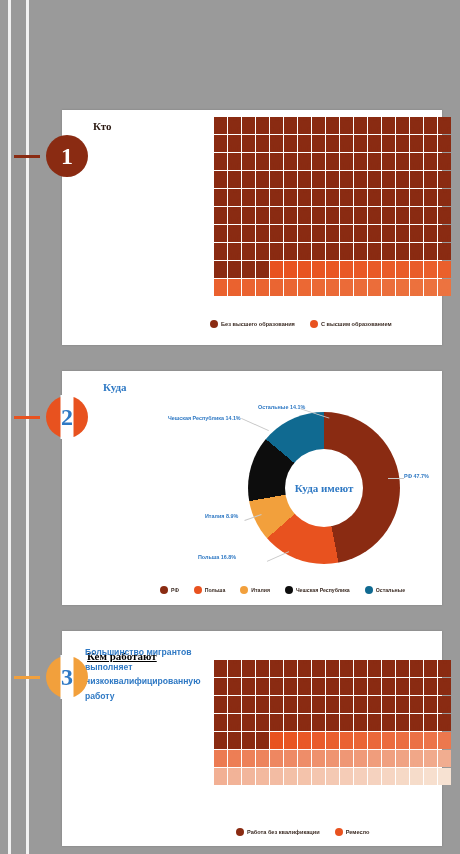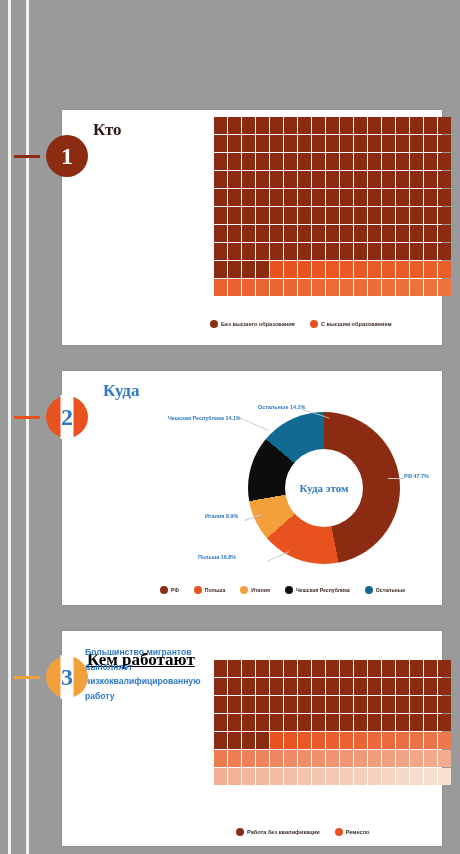--- a/index.html
+++ b/index.html
@@ -44,21 +44,21 @@
          z-index:6;}
   .badge .stripe{position:absolute;left:50%;transform:translateX(-50%);
          top:-1px;bottom:-1px;width:13px;background:#fff;}
   .badge .num{position:relative;z-index:2;}
   #badge1{left:46px;top:135px;background:#8a2b12;color:#ffffff;}
   #badge2{left:46px;top:396px;background:#e8521f;color:#2f79c4;}
   #badge3{left:46px;top:656px;background:#f2a03c;color:#2f79c4;}
 
   
   .sec-head{position:absolute;font-family:"Liberation Serif", serif;
-            font-weight:bold;font-size:17px;text-align:center;}
+            font-weight:bold;font-size:11px;text-align:center;}
   .sec-body{position:absolute;font-size:8.6px;line-height:14.5px;
             color:#2f79c4;font-weight:bold;width:112px;}
 
   #h1{left:93px;top:120px;color:#2b1a12;}
   #b1{left:85px;top:166px;}
   #h2{left:103px;top:381px;color:#2f79c4;}
   #b2{left:89px;top:447px;width:124px;}
   #h3{left:87px;top:650px;color:#000000;text-decoration:underline;}
   #b3{left:85px;top:645px;width:118px;}
 
@@ -306,21 +306,21 @@
   <div class="badge" id="badge2">
     <span class="stripe"></span>
     <span class="num">2</span>
   </div>
 
   <div class="sec-head" id="h2">Куда</div>
 
   <div id="donut-wrap">
     <div id="donut" style="background: conic-gradient(rgb(138, 43, 18) 0deg, rgb(138, 43, 18) 169.016deg, rgb(232, 82, 31) 169.016deg, rgb(232, 82, 31) 228.543deg, rgb(242, 160, 60) 228.543deg, rgb(242, 160, 60) 260.079deg, rgb(13, 13, 13) 260.079deg, rgb(13, 13, 13) 310.039deg, rgb(16, 106, 145) 310.039deg, rgb(16, 106, 145) 360deg);">
       <div id="donut-hole">
-        <span>Куда этом</span>
+        <span>Куда имеют</span>
       </div>
     </div>
   </div>
 
   <div class="slice-label" style="left:258px;top:404px;">Остальные 14.1%</div>
   <div class="slice-label" style="left:168px;top:415px;">Чешская Республика 14.1%</div>
   <div class="slice-label" style="left:404px;top:473px;">РФ 47.7%</div>
   <div class="slice-label" style="left:205px;top:513px;">Италия 8.9%</div>
   <div class="slice-label" style="left:198px;top:554px;">Польша 16.8%</div>
 

